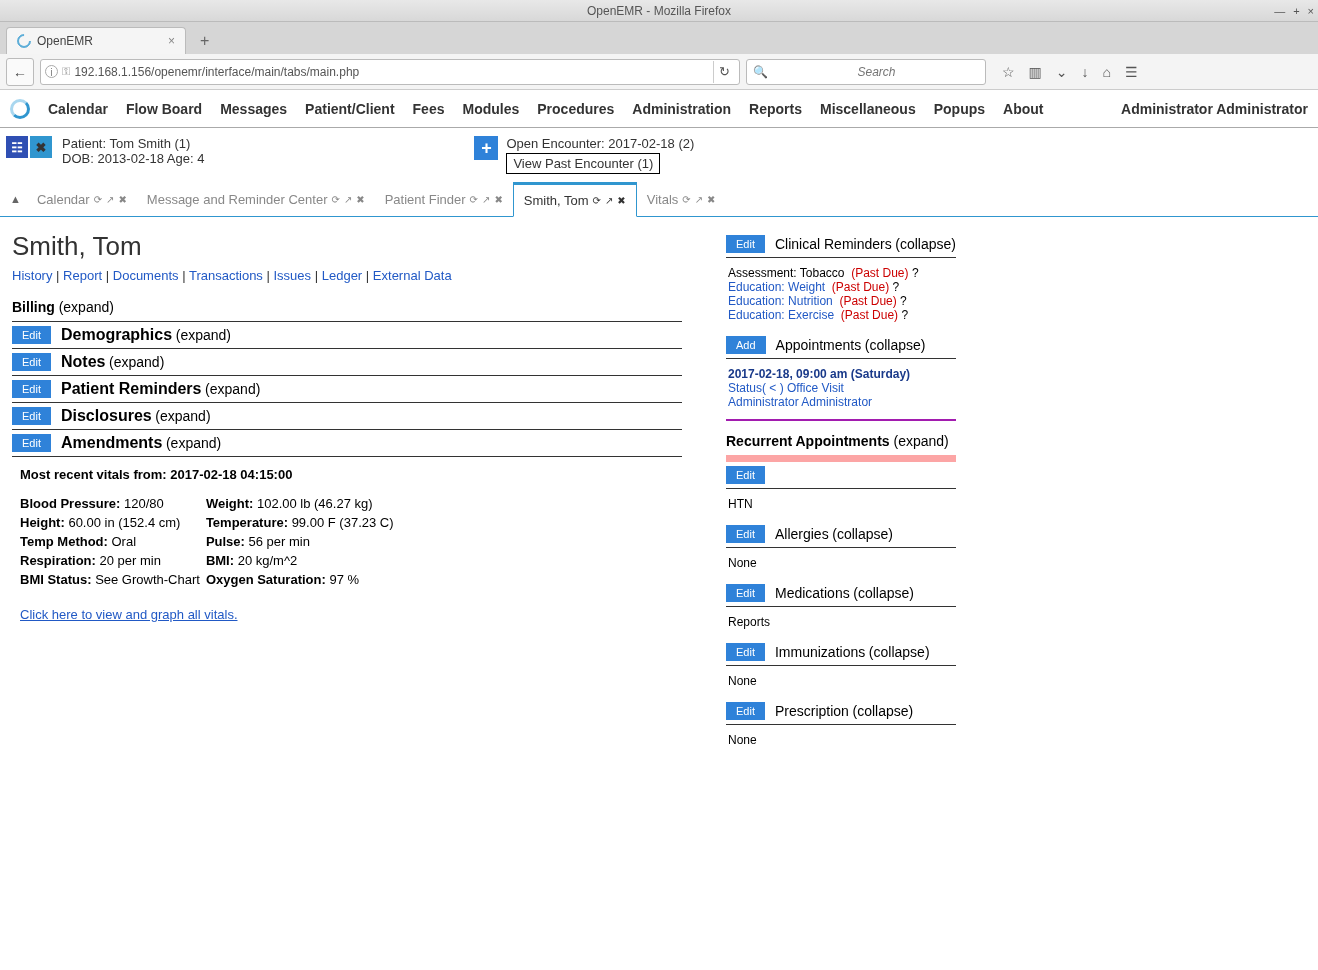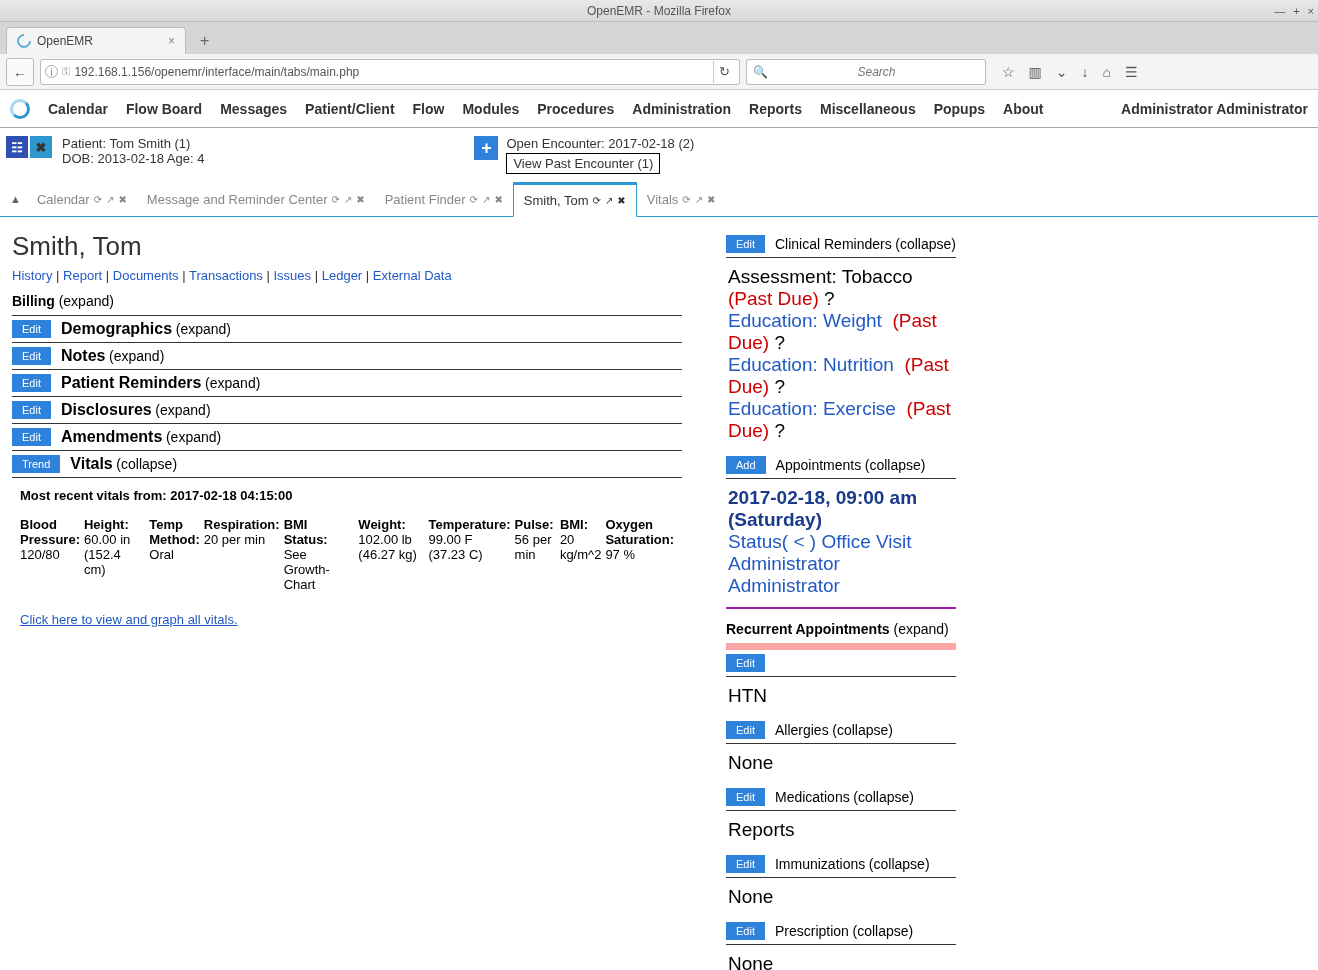--- a/index.html
+++ b/index.html
@@ -57,44 +57,44 @@
 .inner-tab { padding: 8px 10px; font-size: 13px; color: #888; display: flex; align-items: center; gap: 4px; cursor: pointer; }
 .inner-tab.active { color: #333; border: 1px solid #3096cf; border-bottom: 1px solid #fff; margin-bottom: -1px; border-top: 3px solid #3096cf; }
 .inner-tab .it-icon { font-size: 10px; }
 
 
 .content { padding: 14px 12px; display: flex; gap: 24px; }
 .left-col { flex: 0 0 670px; }
 .right-col { flex: 0 0 230px; margin-left: 20px; }
 
 .patient-name-h1 { font-size: 26px; font-weight: normal; color: #333; margin-bottom: 6px; }
-.sublinks { font-size: 13px; margin-bottom: 4px; }
+.sublinks { font-size: 13px; margin-bottom: 10px; }
 .sublinks a { color: #2159c5; text-decoration: none; }
 .sublinks .pipe { color: #333; }
 
 .section-row { border-bottom: 1px solid #333; padding: 4px 0; display: flex; align-items: center; gap: 10px; }
 .section-row .edit-btn { background: #2f82d9; color: #fff; border: none; padding: 3px 10px; font-size: 11px; cursor: pointer; }
 .section-row .sec-title { font-size: 16px; font-weight: bold; }
 .section-row .sec-exp { font-size: 14px; font-weight: normal; }
 .section-row-noedit { border-bottom: 1px solid #333; padding: 6px 0; font-size: 14px; }
 .section-row-noedit .sec-title { font-weight: bold; }
 
 .vitals-body { padding: 10px 8px; font-size: 13px; }
 .vitals-body .vb-heading { font-weight: bold; margin-bottom: 14px; }
 .vitals-grid { display: flex; gap: 6px; }
-.vitals-col { display: flex; flex-direction: row; gap: 4px; }
+.vitals-col { display: flex; flex-direction: column; gap: 4px; }
 .vitals-col div .vlabel { font-weight: bold; }
 .vitals-link { color: #2159c5; margin-top: 20px; display: block; }
 
 
 .r-section { border-bottom: 1px solid #333; padding: 4px 0; display: flex; align-items: center; gap: 10px; }
 .r-section .edit-btn { background: #2f82d9; color: #fff; border: none; padding: 3px 10px; font-size: 11px; cursor: pointer; }
 .r-section .sec-title { font-size: 14px; font-weight: normal; }
 .r-section .sec-exp { font-size: 14px; }
-.r-body { padding: 8px 2px 10px 2px; font-size: 19px; }
+.r-body { padding: 8px 2px 10px 2px; font-size: 12px; }
 .r-body .due { color: #c00; }
 .r-body .link { color: #2159c5; }
 .r-body .appt-title { color: #1a3a8a; font-weight: bold; }
 </style>
 </head>
 <body>
 
 <div class="os-title-bar">
   <span>OpenEMR - Mozilla Firefox</span>
   <div class="os-buttons">
@@ -134,21 +134,21 @@
     <span>☰</span>
   </div>
 </div>
 
 <div class="app-menubar">
   <span class="app-logo"></span>
   <span class="menu-item">Calendar</span>
   <span class="menu-item">Flow Board</span>
   <span class="menu-item">Messages</span>
   <span class="menu-item">Patient/Client</span>
-  <span class="menu-item">Flow</span>
+  <span class="menu-item">Fees</span>
   <span class="menu-item">Modules</span>
   <span class="menu-item">Procedures</span>
   <span class="menu-item">Administration</span>
   <span class="menu-item">Reports</span>
   <span class="menu-item">Miscellaneous</span>
   <span class="menu-item">Popups</span>
   <span class="menu-item">About</span>
   <span class="spacer"></span>
   <span class="user-label">Administrator Administrator</span>
 </div>
@@ -243,24 +243,20 @@
       <button class="edit-btn">Edit</button>
       <span><span class="sec-title">Disclosures</span> <span class="sec-exp">(expand)</span></span>
     </div>
 
     <div class="section-row">
       <button class="edit-btn">Edit</button>
       <span><span class="sec-title">Amendments</span> <span class="sec-exp">(expand)</span></span>
     </div>
 
 
-    <div class="section-row">
-      <button class="edit-btn">Trend</button>
-      <span><span class="sec-title">Vitals</span> <span class="sec-exp">(collapse)</span></span>
-    </div>
 
     <div class="vitals-body">
       <div class="vb-heading">Most recent vitals from: 2017-02-18 04:15:00</div>
       <div class="vitals-grid">
         <div class="vitals-col">
           <div><span class="vlabel">Blood Pressure:</span> <span>120/80</span></div>
           <div><span class="vlabel">Height:</span> <span>60.00 in (152.4 cm)</span></div>
           <div><span class="vlabel">Temp Method:</span> <span>Oral</span></div>
           <div><span class="vlabel">Respiration:</span> <span>20 per min</span></div>
           <div><span class="vlabel">BMI Status:</span> <span>See Growth-Chart</span></div>

